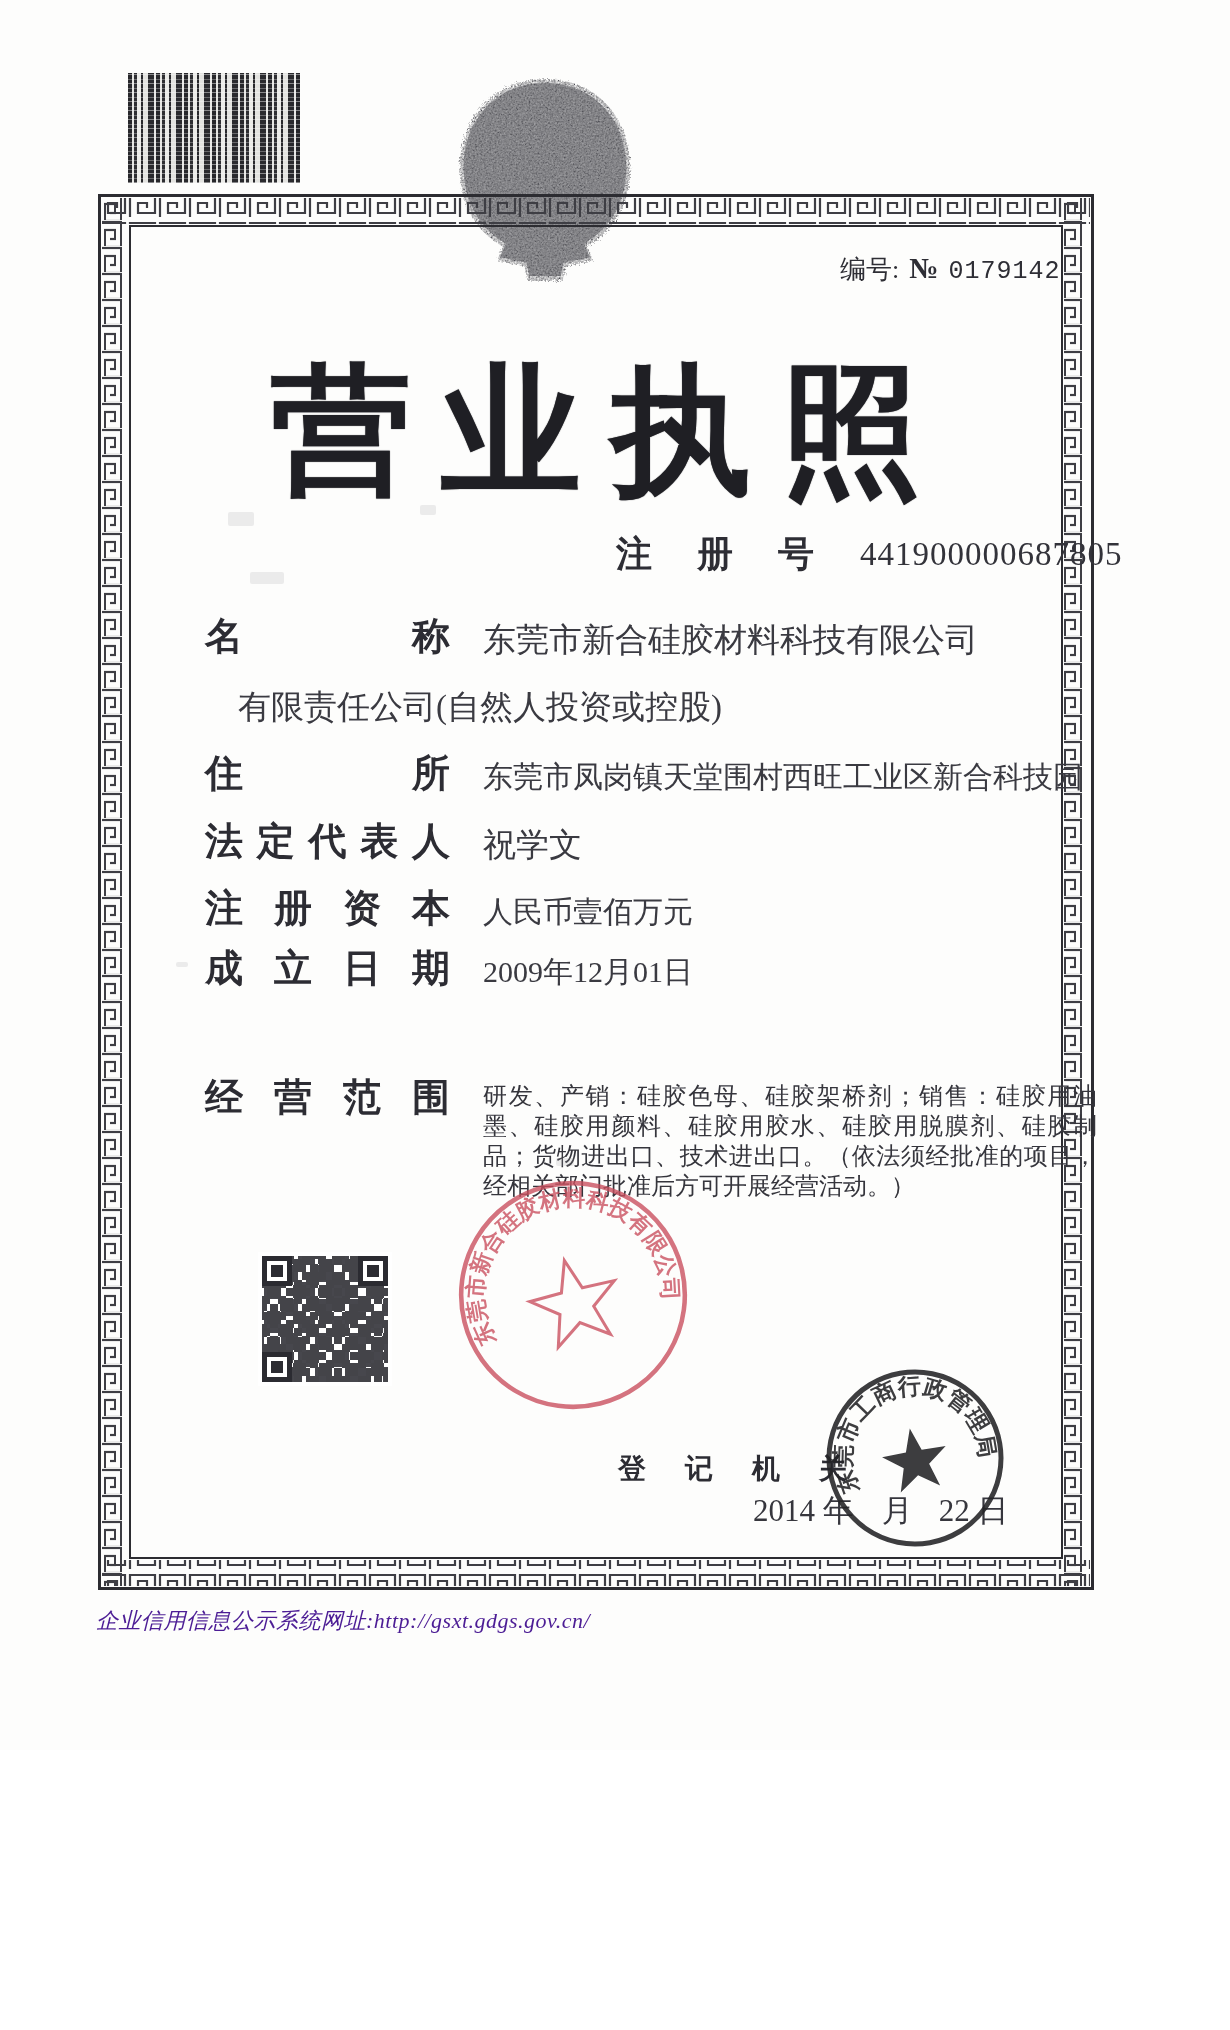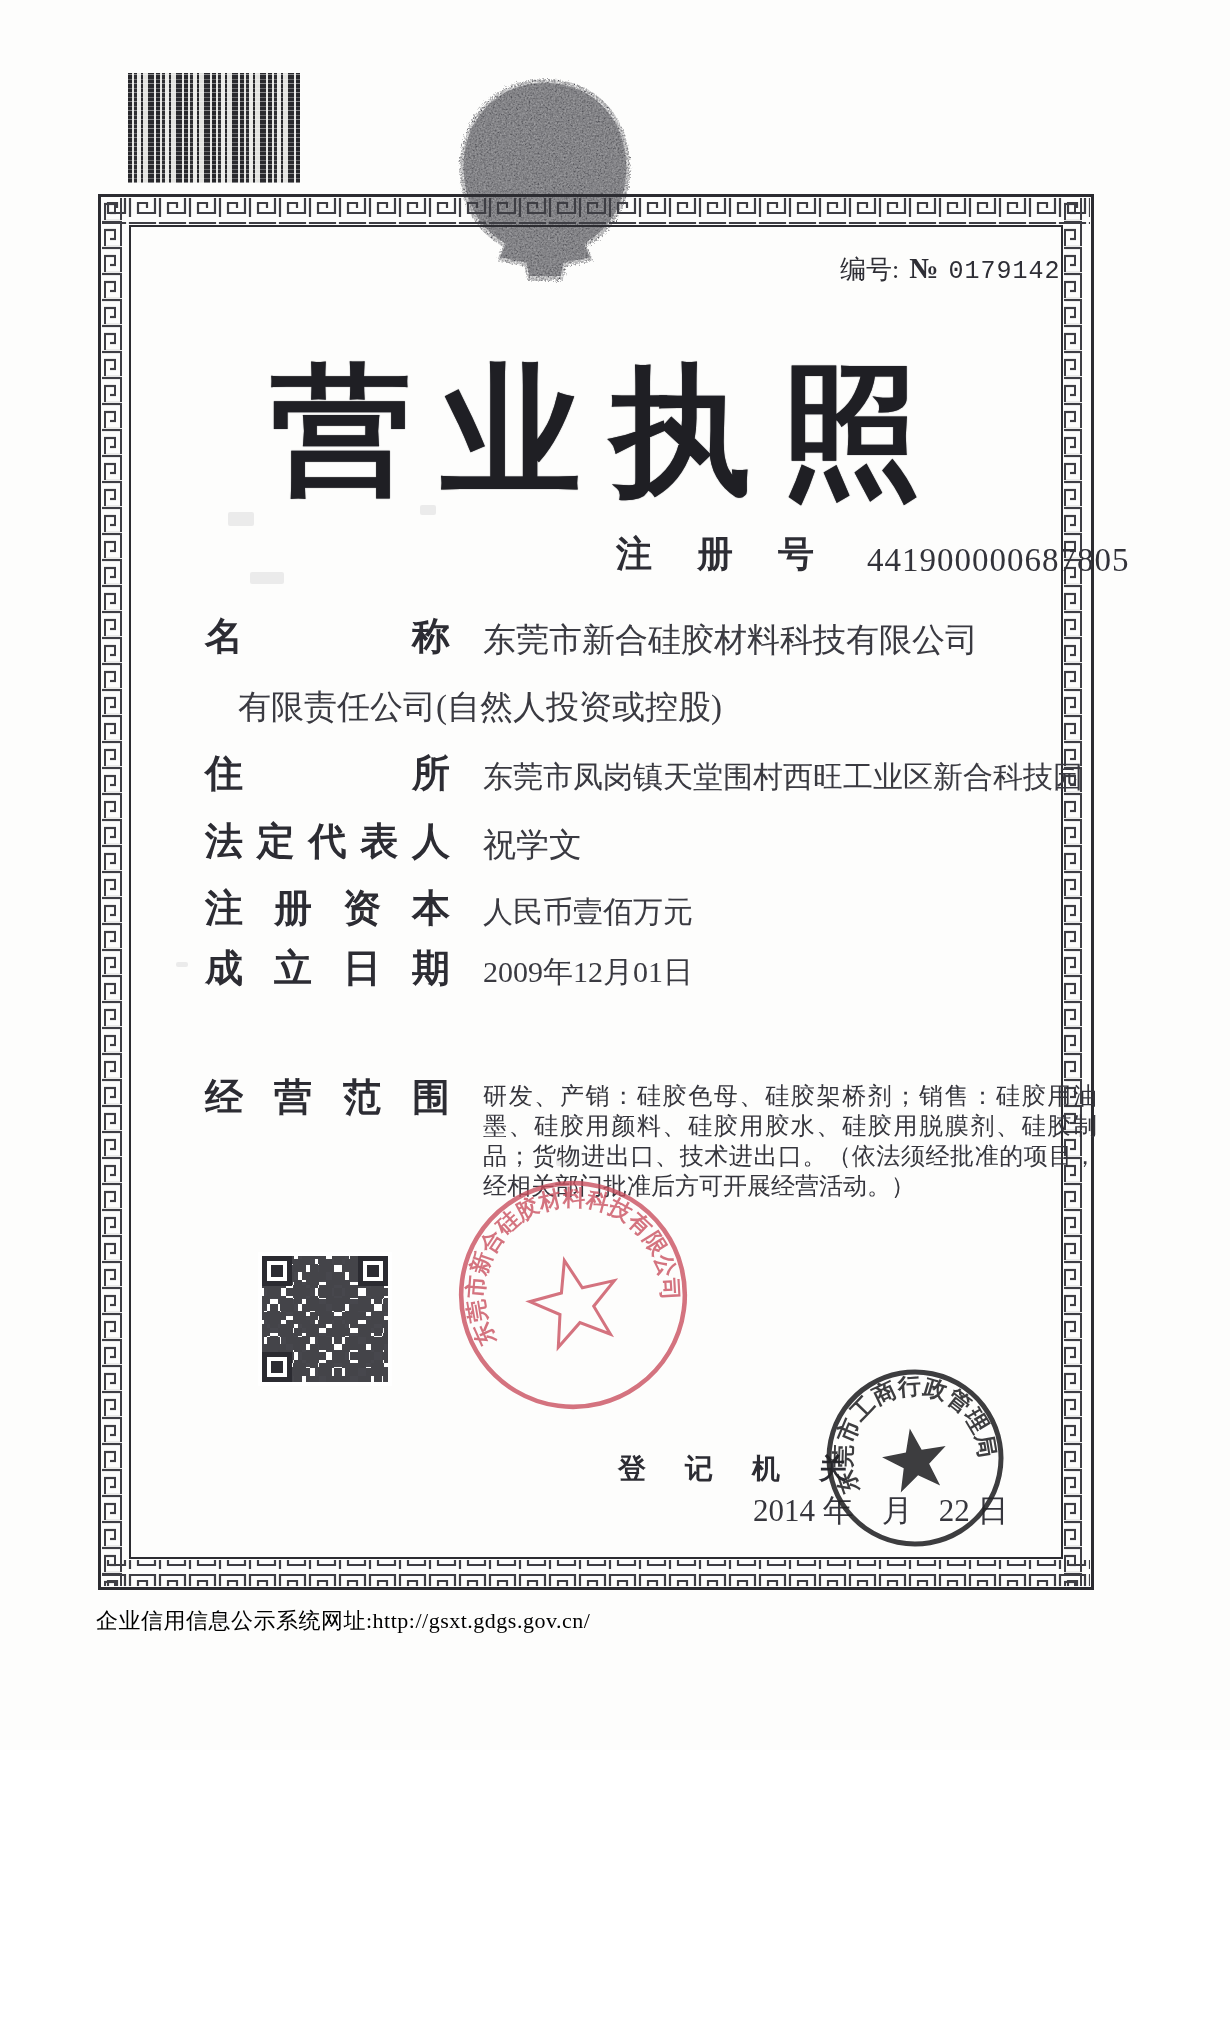--- a/index.html
+++ b/index.html
@@ -23,21 +23,21 @@
   .serial .sym{font-weight:bold;font-size:29px;}
   .serial .num{font-family:Liberation Mono, monospace;font-size:25px;letter-spacing:1px;}
 
   
   .title{position:absolute;left:98px;top:356px;width:996px;text-align:center;
          font-family:"Liberation Sans","DejaVu Sans",sans-serif;
          font-size:140px;line-height:150px;font-weight:900;letter-spacing:30px;text-indent:30px;
          color:#1f1f24;text-shadow:0 0 1px #3a3a3e;}
 
   
-  .regrow{position:absolute;left:616px;top:530px;display:flex;align-items:flex-end;gap:35px;}
+  .regrow{position:absolute;left:616px;top:530px;display:flex;align-items:center;gap:28px;}
   .regrow .rlabel{font-size:36px;font-weight:600;letter-spacing:18px;color:#2d2d34;}
   .regrow .rnum{font-size:33px;letter-spacing:1px;color:#33333a;}
 
   
   .row{position:absolute;left:205px;display:flex;align-items:flex-start;}
   .flabel{width:245px;min-width:245px;font-size:38px;line-height:46px;font-weight:600;color:#2c2c33;
           text-align:justify;text-align-last:justify;}
   .fvalue{margin-left:33px;padding-top:7px;font-size:33px;line-height:40px;color:#3a3a41;max-width:616px;}
   .fvalue.small{font-size:30px;}
   .fvalue.para{font-size:24px;line-height:30px;width:614px;text-align:justify;color:#35353c;}
@@ -58,22 +58,22 @@
   .redseal{position:absolute;left:451px;top:1173px;width:244px;height:244px;transform:rotate(-14deg);opacity:.78;}
   .blackseal{position:absolute;left:820px;top:1363px;width:190px;height:190px;transform:rotate(-10deg);opacity:.88;}
 
   
   .registrar{position:absolute;left:618px;top:1430px;font-size:28px;font-weight:700;letter-spacing:16px;color:#2c2c33;margin-top:20px;}
   .datedline{position:absolute;left:753px;top:1490px;display:flex;align-items:baseline;font-size:31px;color:#36363d;}
   .datedline span{display:inline-block;}
   .datedline .gap1{margin-left:28px;} .datedline .gap2{margin-left:26px;}
 
   
-  .footer-left{position:absolute;left:96px;top:1606px;font-size:22px;color:#000000;
-               font-family:"Liberation Serif",serif;letter-spacing:.5px;}
+  .footer-left{position:absolute;left:96px;top:1606px;font-size:22px;color:#4c1d95;
+               font-family:"Liberation Serif",serif;letter-spacing:.5px;font-style:italic;}
   .footer-right{position:absolute;right:140px;top:1606px;font-size:24px;font-weight:600;color:#33333a;}
 
   
   .smudge{position:absolute;background:#9a9aa0;opacity:.18;border-radius:2px;}
 </style>
 </head>
 <body>
 
 <div class="page">
 

